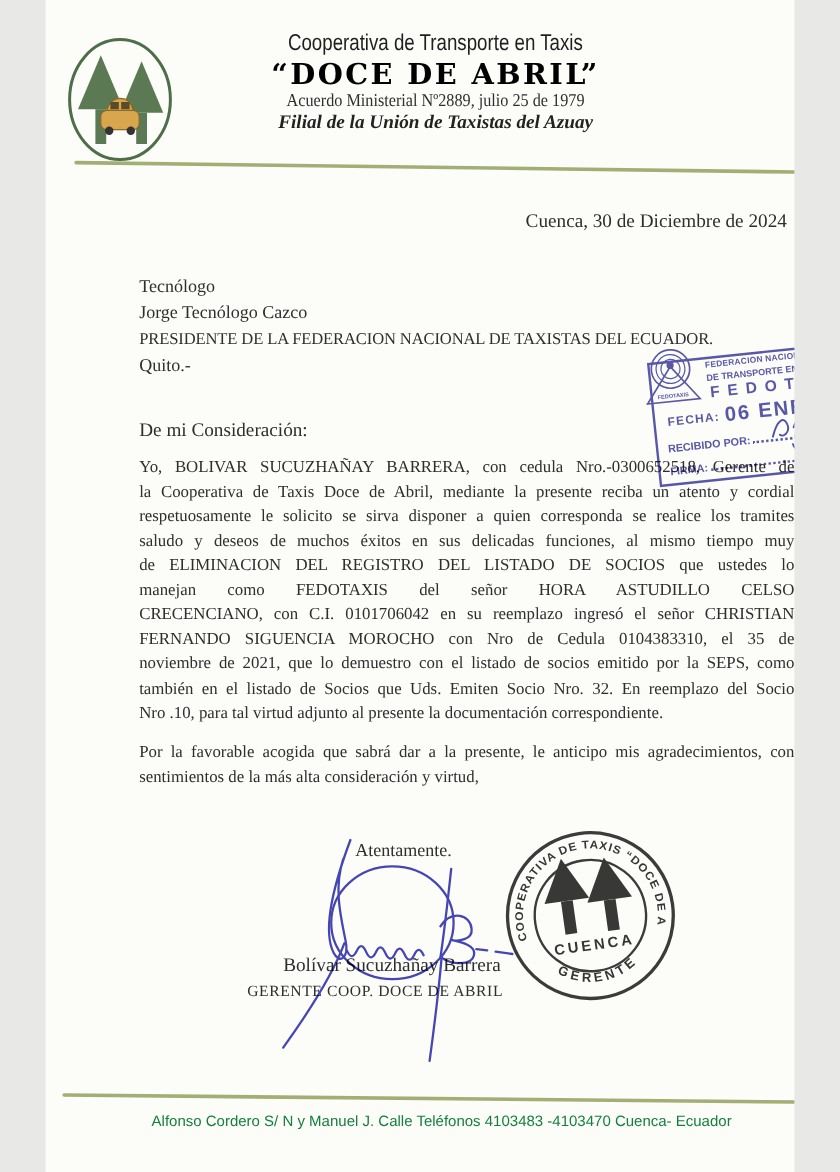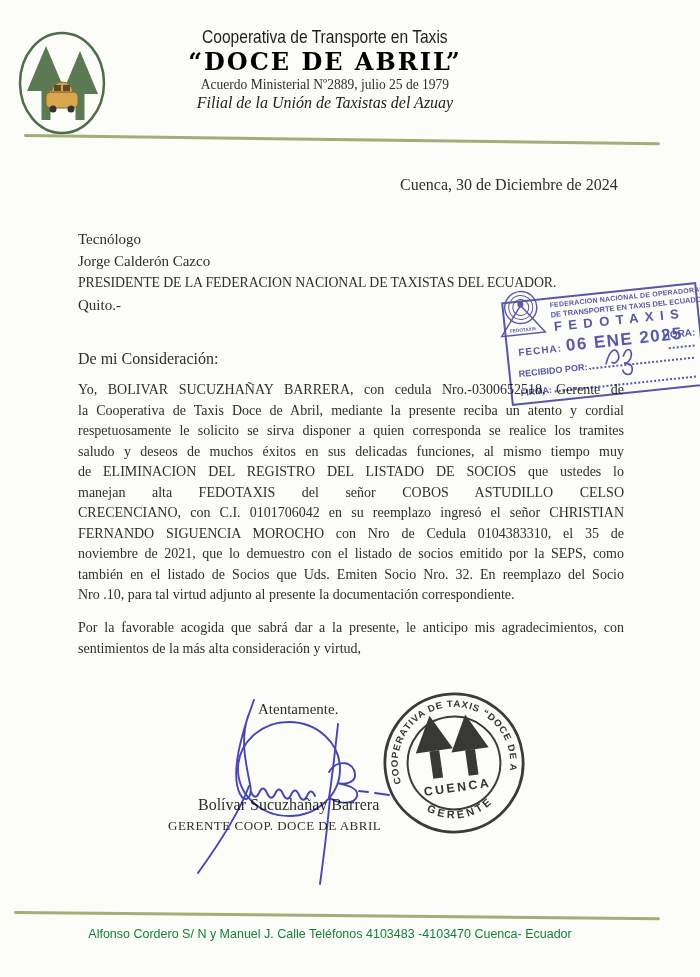--- a/index.html
+++ b/index.html
@@ -1,26 +1,26 @@
 <!DOCTYPE html>
 <html style="--paper: #fcfcf9; --text: #2e2e2e; --olive: #a3ae74; --ink: #5a58ab; --sig: #4747b8; --stampdark: #3b3b3b; --treegreen: #5b7a53; --taxiyellow: #d8a64c;"><head>
 <meta charset="utf-8">
 <style>
   html,body{margin:0;padding:0;background:#e8e8e6;}
-  .page{position:relative;width:700px;height:977px;margin:0 auto;background:var(--paper,#fcfcf9);
+  .page{position:relative;width:624px;height:977px;margin:0 auto;background:var(--paper,#fcfcf9);
         overflow:hidden;font-family:"Liberation Serif","DejaVu Serif",serif;color:var(--text,#2e2e2e);}
   .abs{position:absolute;}
   
   .logo{left:18px;top:30px;width:88px;height:106px;}
   .org-block{left:125px;top:26px;width:400px;text-align:center;line-height:1.15;}
   .org-line1{display:inline-block;font-family:"Liberation Sans",sans-serif;font-size:19px;color:#1f1f1f;
              transform:scaleX(.82);transform-origin:center;white-space:nowrap;}
   .org-name{font-size:24px;font-weight:bold;letter-spacing:2px;color:#000000;font-family:"DejaVu Serif",serif;white-space:nowrap;}
   .org-min{display:inline-block;font-size:15px;transform:scaleX(.9);transform-origin:center;white-space:nowrap;}
-  .org-filial{font-size:16px;font-style:italic;font-weight:normal;white-space:nowrap;color:#222;}
+  .org-filial{font-size:16px;font-style:italic;font-weight:bold;white-space:nowrap;color:#222;}
   .rule{height:3px;background:var(--olive,#a3ae74);border-radius:2px;transform-origin:left center;}
   .rule-top{left:24px;top:134px;width:636px;transform:rotate(.75deg);}
   .rule-bottom{left:14px;top:911px;width:646px;transform:rotate(.55deg);}
   
   .date-line{left:400px;top:176px;font-size:16px;white-space:nowrap;}
   .recipient{left:78px;top:228px;font-size:15px;line-height:22px;}
   .recipient .line{white-space:nowrap;}
   .recipient .line:nth-child(3){font-size:13.8px;letter-spacing:-.1px;}
   .salutation{left:78px;top:350px;font-size:16px;}
   .para{left:78px;top:380px;width:546px;font-size:14px;line-height:20.5px;}
@@ -83,21 +83,21 @@
     <div class="org-filial">Filial de la Unión de Taxistas del Azuay</div>
   </div>
 
   <div class="abs rule rule-top"></div>
 
   <div class="abs date-line">Cuenca, 30 de Diciembre  de 2024</div>
 
   <div class="abs recipient">
 
   <div class="line">Tecnólogo</div>
-      <div class="line">Jorge Calderón Cazco</div>
+      <div class="line">Jorge Tecnólogo Cazco</div>
       <div class="line">PRESIDENTE DE LA FEDERACION NACIONAL DE TAXISTAS DEL ECUADOR.</div>
       <div class="line">Quito.-</div>
     </div>
 
   <div class="abs rstamp">
     <svg class="abs" style="left:-8px;top:-14px;width:52px;height:58px;" viewBox="0 0 52 58">
       <circle cx="25" cy="19" r="16" fill="none" stroke="#5a58ab" stroke-width="1.4"></circle>
       <circle cx="25" cy="19" r="12" fill="none" stroke="#5a58ab" stroke-width="1"></circle>
       <circle cx="25" cy="19" r="8" fill="none" stroke="#5a58ab" stroke-width="1"></circle>
       <circle cx="25" cy="16" r="3" fill="#5a58ab"></circle>
@@ -126,21 +126,21 @@
 
   <div class="abs salutation">De mi Consideración:</div>
 
   <div class="abs para">
 
   <div class="line jline">Yo, BOLIVAR SUCUZHAÑAY BARRERA, con cedula Nro.-0300652518, Gerente  de</div>
       <div class="line jline">la Cooperativa de Taxis Doce de Abril, mediante la presente reciba un atento y cordial</div>
       <div class="line jline">respetuosamente le solicito se sirva disponer a quien corresponda se realice los tramites</div>
       <div class="line jline">saludo y deseos de muchos éxitos en sus delicadas funciones, al mismo tiempo muy</div>
       <div class="line jline">de ELIMINACION DEL REGISTRO DEL LISTADO DE SOCIOS que ustedes lo</div>
-      <div class="line jline">manejan alta FEDOTAXIS del señor COBOS ASTUDILLO CELSO</div>
+      <div class="line jline">manejan como FEDOTAXIS del señor HORA ASTUDILLO CELSO</div>
       <div class="line jline">CRECENCIANO, con C.I. 0101706042 en su reemplazo ingresó el señor CHRISTIAN</div>
       <div class="line jline">FERNANDO SIGUENCIA MOROCHO con Nro de Cedula 0104383310, el 35 de</div>
       <div class="line jline">noviembre de 2021, que lo demuestro con el listado de socios emitido por la SEPS, como</div>
       <div class="line jline">también en el listado de Socios que Uds. Emiten Socio Nro. 32. En reemplazo del Socio</div>
       <div class="line">Nro .10, para tal virtud adjunto al presente la documentación  correspondiente.</div>
     </div>
 
   <div class="abs para para2">
 
   <div class="line jline">Por la favorable acogida que sabrá dar a la presente, le anticipo mis agradecimientos, con</div>

